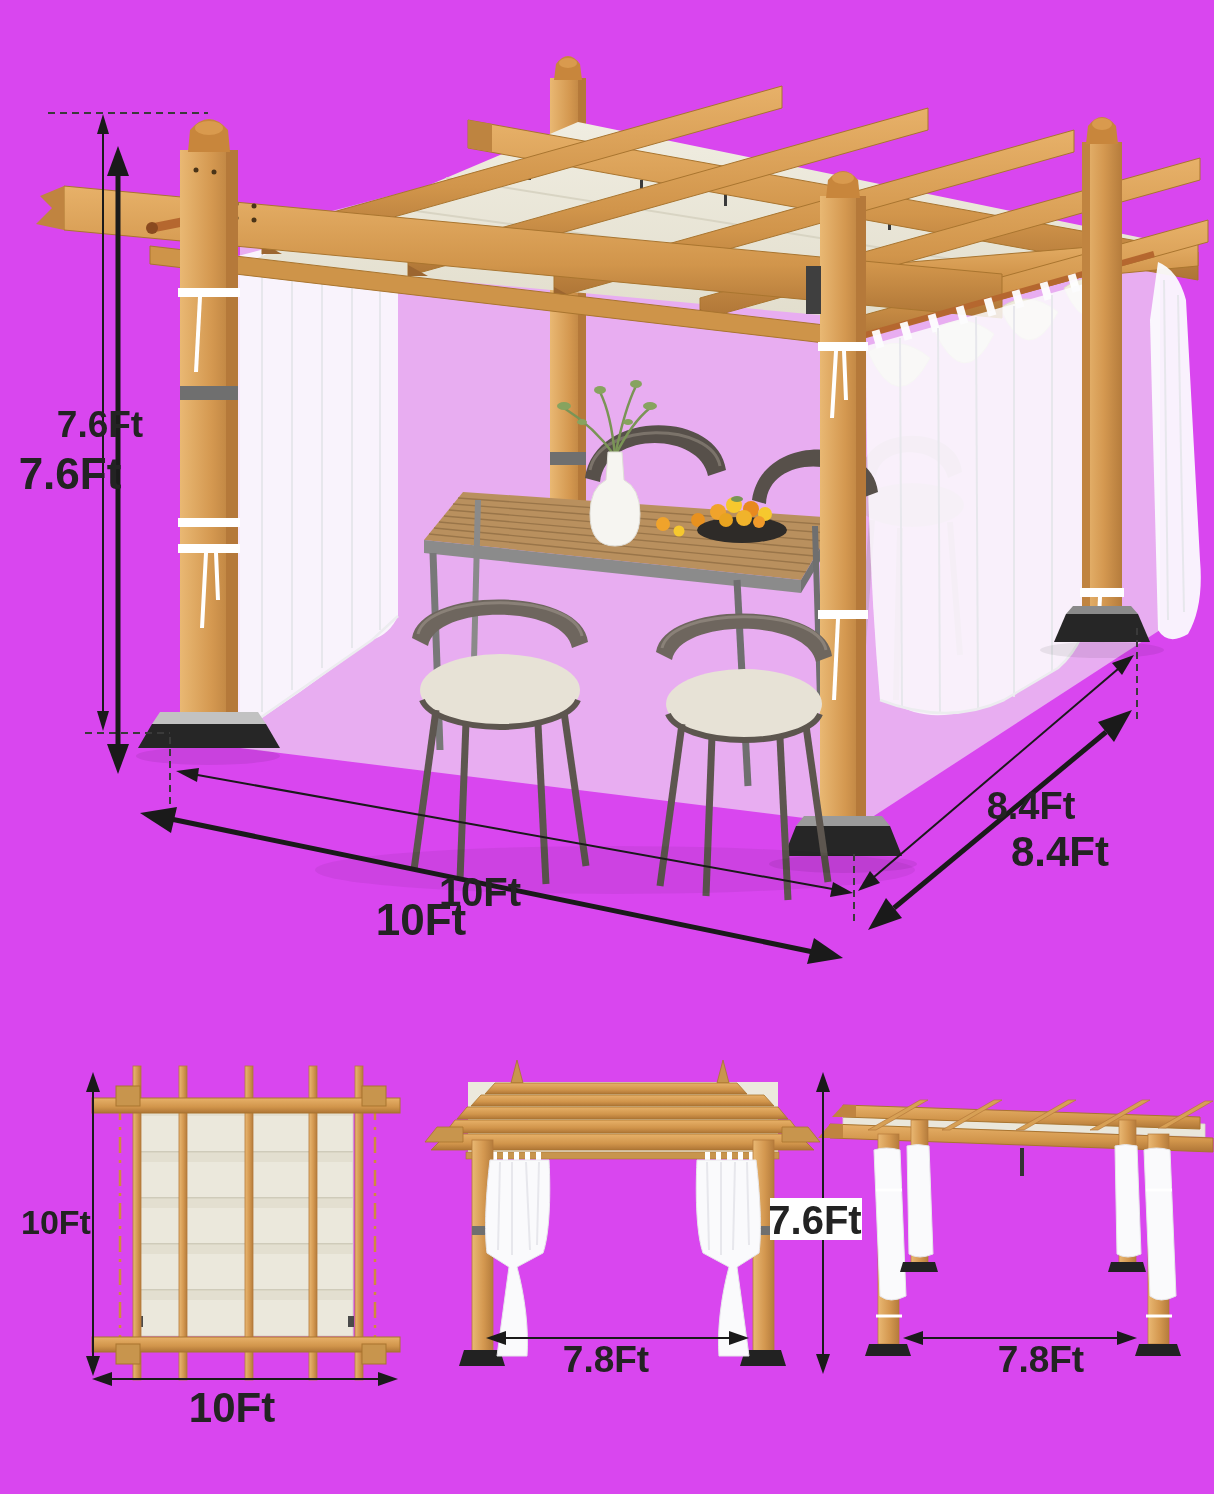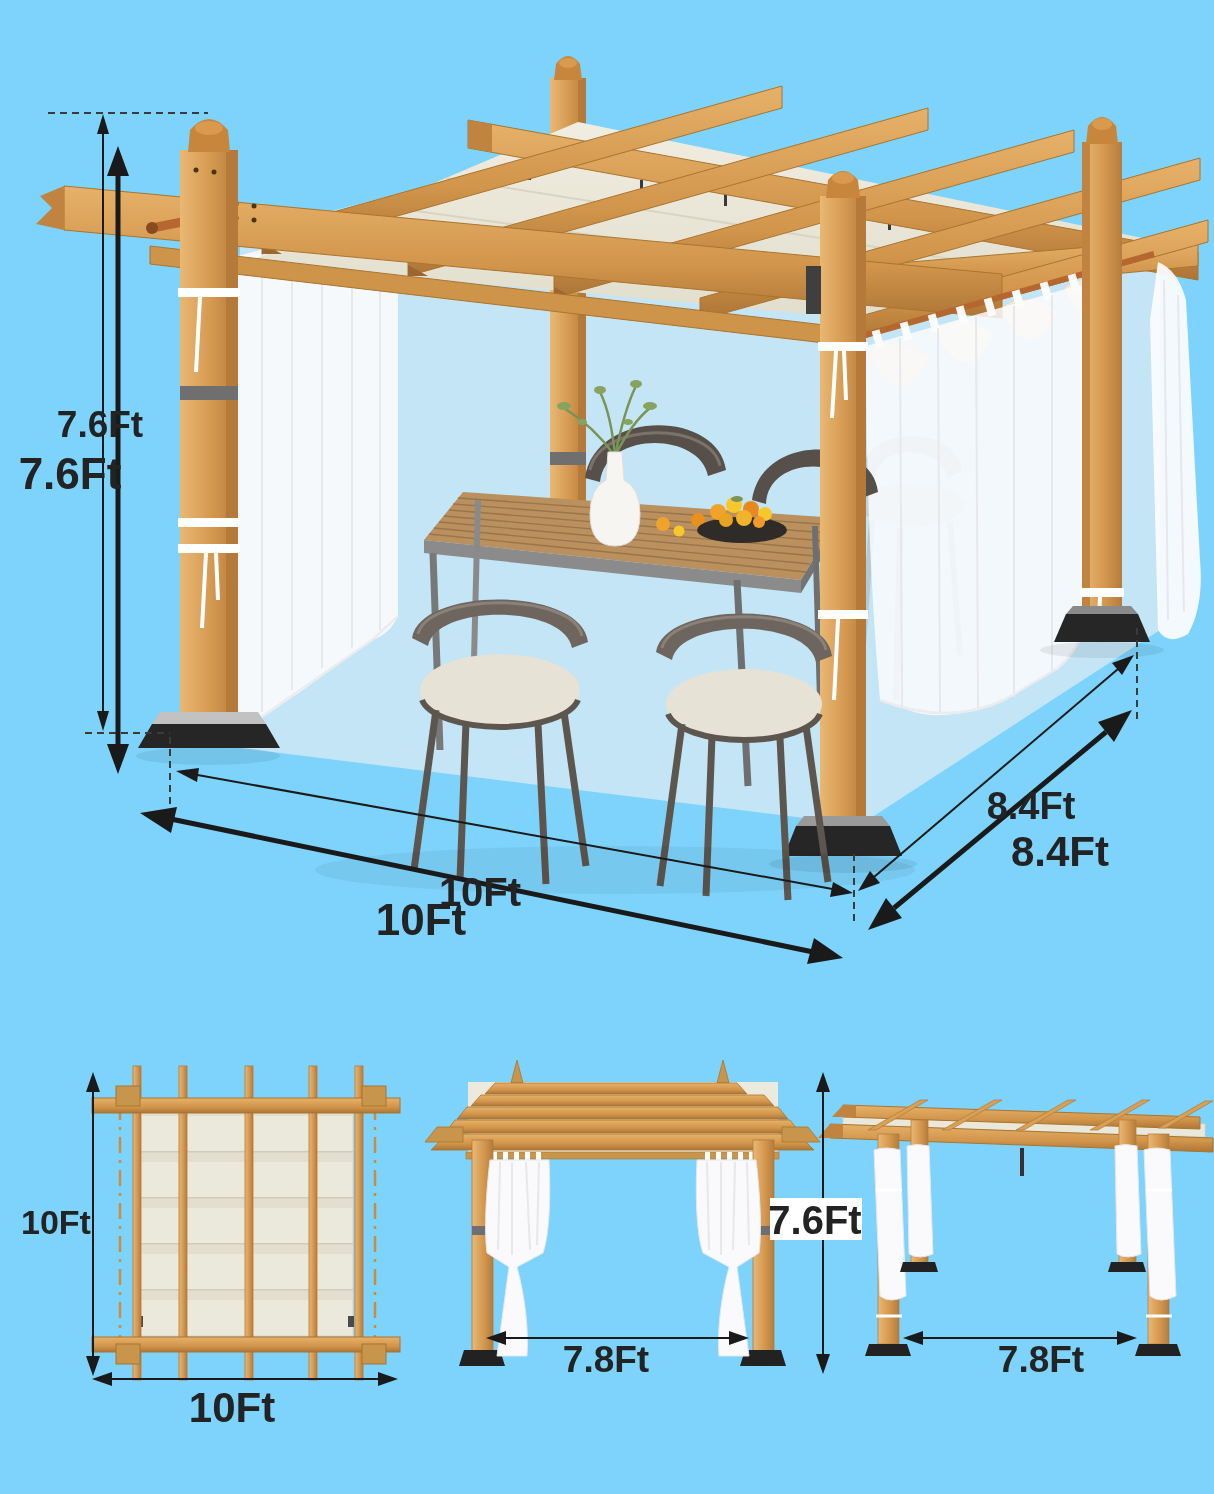--- a/index.html
+++ b/index.html
@@ -1,16 +1,16 @@
 <!DOCTYPE html>
 <html><head>
 <meta charset="utf-8">
 <style>
   html,body{margin:0;padding:0;background:#ffffff;}
-  #canvas{position:relative;width:1214px;height:1494px;background:#7dd3fc;overflow:hidden;
+  #canvas{position:relative;width:1214px;height:1494px;background:#d946ef;overflow:hidden;
           font-family:"Liberation Sans", sans-serif;}
   svg{display:block;}
   .dim-label{font-family:"Liberation Sans", sans-serif;font-weight:700;fill:#232323;}
   .thinline{stroke:#1a1a1a;stroke-width:2;fill:none;}
   .thickline{stroke:#1a1a1a;stroke-width:5;fill:none;}
   .dashline{stroke:#3a3a3a;stroke-width:2;fill:none;stroke-dasharray:7 5;}
   .arrowhead{fill:#1a1a1a;stroke:none;}
   .woodedge{stroke:#a9752f;stroke-width:1;}
   .foldline{stroke:#e7e7ec;stroke-width:2;fill:none;}
 </style>

